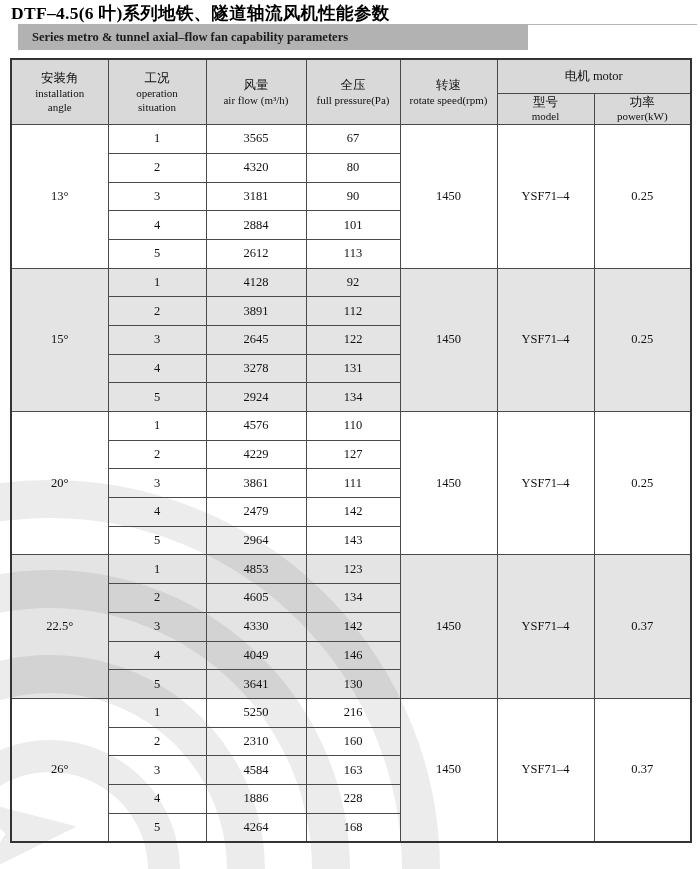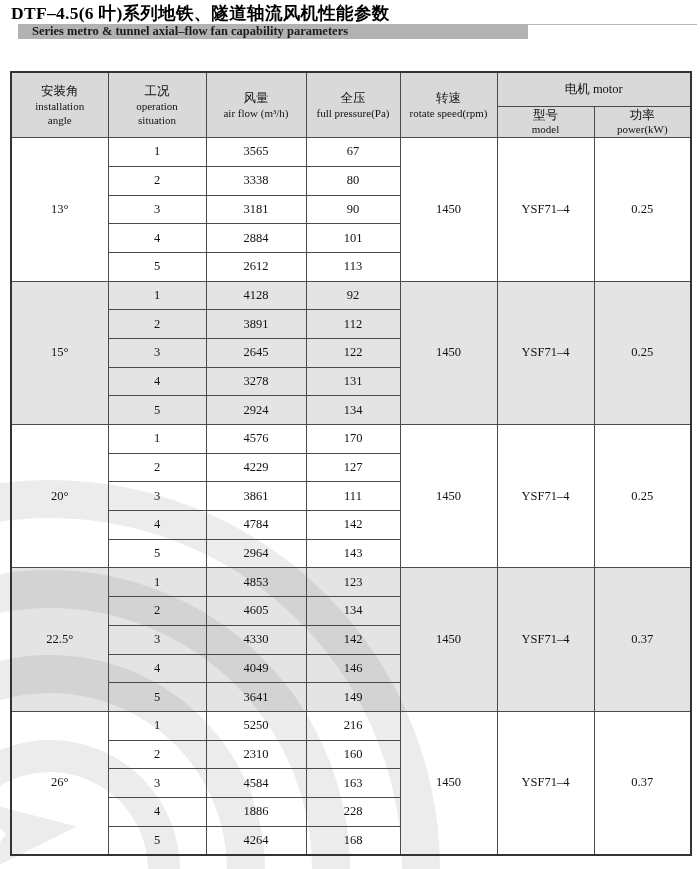--- a/index.html
+++ b/index.html
@@ -38,35 +38,35 @@
     transform:rotate(-6deg);
     z-index:0;
   }
   
   .title{
     position:absolute;left:11px;top:1px;z-index:2;
     font-size:17.5px;font-weight:bold;letter-spacing:0.3px;
     color:#000;white-space:nowrap;
   }
   .subtitle-bar{
-    position:absolute;left:18px;top:24px;width:510px;height:15px;z-index:2;
+    position:absolute;left:18px;top:24px;width:510px;height:26px;z-index:2;
     background:var(--bar-bg);
     display:flex;align-items:center;
     padding-left:14px;
   }
   .subtitle-bar span{
     font-size:12.5px;font-weight:bold;color:#1c1c1c;white-space:nowrap;
   }
   .top-rule{
     position:absolute;left:528px;top:24px;width:169px;height:1px;
     background:#b5b5b5;z-index:2;
   }
   
   table.spec{
-    position:absolute;left:10px;top:71px;width:680px;z-index:1;
+    position:absolute;left:10px;top:58px;width:680px;z-index:1;
     border-collapse:collapse;
     border:2px solid var(--outer);
     table-layout:fixed;
     background:transparent;
   }
   .spec th,.spec td{
     border:1px solid var(--border);
     text-align:center;vertical-align:middle;
     font-weight:normal;
     font-size:12.5px;
@@ -151,21 +151,21 @@
           <td rowspan="5">13°</td>
           <td>1</td>
           <td>3565</td>
           <td>67</td>
           <td rowspan="5">1450</td>
           <td rowspan="5">YSF71–4</td>
           <td rowspan="5">0.25</td>
         </tr>
         <tr>
           <td>2</td>
-          <td>3338</td>
+          <td>4320</td>
           <td>80</td>
         </tr>
         <tr>
           <td>3</td>
           <td>3181</td>
           <td>90</td>
         </tr>
         <tr>
           <td>4</td>
           <td>2884</td>
@@ -202,38 +202,38 @@
         </tr>
         <tr class="band">
           <td>5</td>
           <td>2924</td>
           <td>134</td>
         </tr>
         <tr>
           <td rowspan="5">20°</td>
           <td>1</td>
           <td>4576</td>
-          <td>170</td>
+          <td>110</td>
           <td rowspan="5">1450</td>
           <td rowspan="5">YSF71–4</td>
           <td rowspan="5">0.25</td>
         </tr>
         <tr>
           <td>2</td>
           <td>4229</td>
           <td>127</td>
         </tr>
         <tr>
           <td>3</td>
           <td>3861</td>
           <td>111</td>
         </tr>
         <tr>
           <td>4</td>
-          <td>4784</td>
+          <td>2479</td>
           <td>142</td>
         </tr>
         <tr>
           <td>5</td>
           <td>2964</td>
           <td>143</td>
         </tr>
         <tr class="band">
           <td rowspan="5">22.5°</td>
           <td>1</td>
@@ -254,21 +254,21 @@
           <td>142</td>
         </tr>
         <tr class="band">
           <td>4</td>
           <td>4049</td>
           <td>146</td>
         </tr>
         <tr class="band">
           <td>5</td>
           <td>3641</td>
-          <td>149</td>
+          <td>130</td>
         </tr>
         <tr>
           <td rowspan="5">26°</td>
           <td>1</td>
           <td>5250</td>
           <td>216</td>
           <td rowspan="5">1450</td>
           <td rowspan="5">YSF71–4</td>
           <td rowspan="5">0.37</td>
         </tr>

